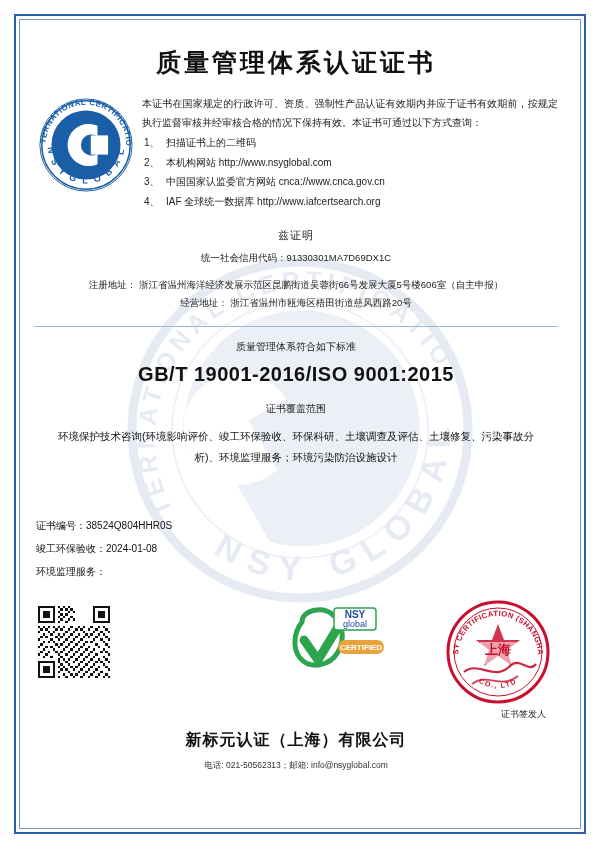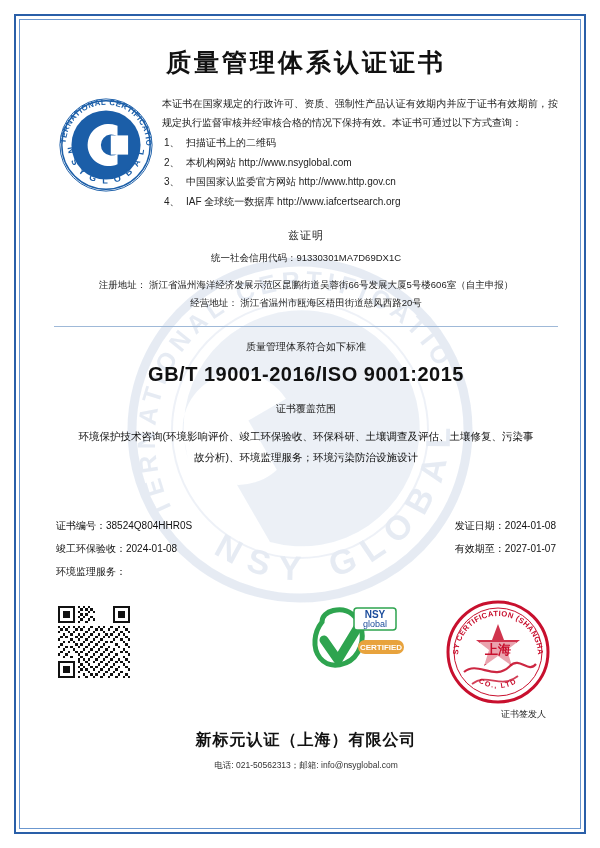--- a/index.html
+++ b/index.html
@@ -36,22 +36,21 @@
     left: 19px;
     top: 19px;
     right: 19px;
     bottom: 19px;
     border: 1px solid #6b97cf;
     box-sizing: border-box;
   }
   .content {
     position: relative;
     z-index: 5;
-    padding: 14px 22px 10px 22px;
-    margin-left: 12px;
+    padding: 14px 22px 10px 14px;
   }
 
   
   .watermark {
     position: absolute;
     left: 0; top: 0;
     width: 600px; height: 848px;
     z-index: 1;
     pointer-events: none;
     opacity: 0.35;
@@ -305,21 +304,21 @@
       <div class="intro">
         <p>本证书在国家规定的行政许可、资质、强制性产品认证有效期内并应于证书有效期前，按规定执行监督审核并经审核合格的情况下保持有效。本证书可通过以下方式查询：</p>
         <ol>
           <li>
             <span class="num">1、</span><span>扫描证书上的二维码</span>
           </li>
           <li>
             <span class="num">2、</span><span>本机构网站 http://www.nsyglobal.com</span>
           </li>
           <li>
-            <span class="num">3、</span><span>中国国家认监委官方网站 http://www.http.gov.cn</span>
+            <span class="num">3、</span><span>中国国家认监委官方网站 cnca://www.cnca.gov.cn</span>
           </li>
           <li>
             <span class="num">4、</span><span>IAF 全球统一数据库 http://www.iafcertsearch.org</span>
           </li>
         </ol>
       </div>
     </div>
 
     <div class="declare">兹证明</div>
     <div class="credit-code">统一社会信用代码：91330301MA7D69DX1C</div>
@@ -339,28 +338,20 @@
     <div class="dates">
       <div class="col-left">
         <div>
           <span>证书编号：</span><span>38524Q804HHR0S</span>
         </div>
         <div>
           <span>竣工环保验收：</span><span>2024-01-08</span>
         </div>
         <div>
           <span>环境监理服务：</span><span></span>
-        </div>
-      </div>
-      <div class="col-right">
-        <div>
-          <span>发证日期：</span><span>2024-01-08</span>
-        </div>
-        <div>
-          <span>有效期至：</span><span>2027-01-07</span>
         </div>
       </div>
     </div>
 
     <div class="marks">
 
       <svg class="qr" viewBox="0 0 29 29" shape-rendering="crispEdges">
         <rect width="29" height="29" fill="#ffffff"></rect>
         <g fill="#111111">
           <rect x="0" y="0" width="7" height="1"></rect>

